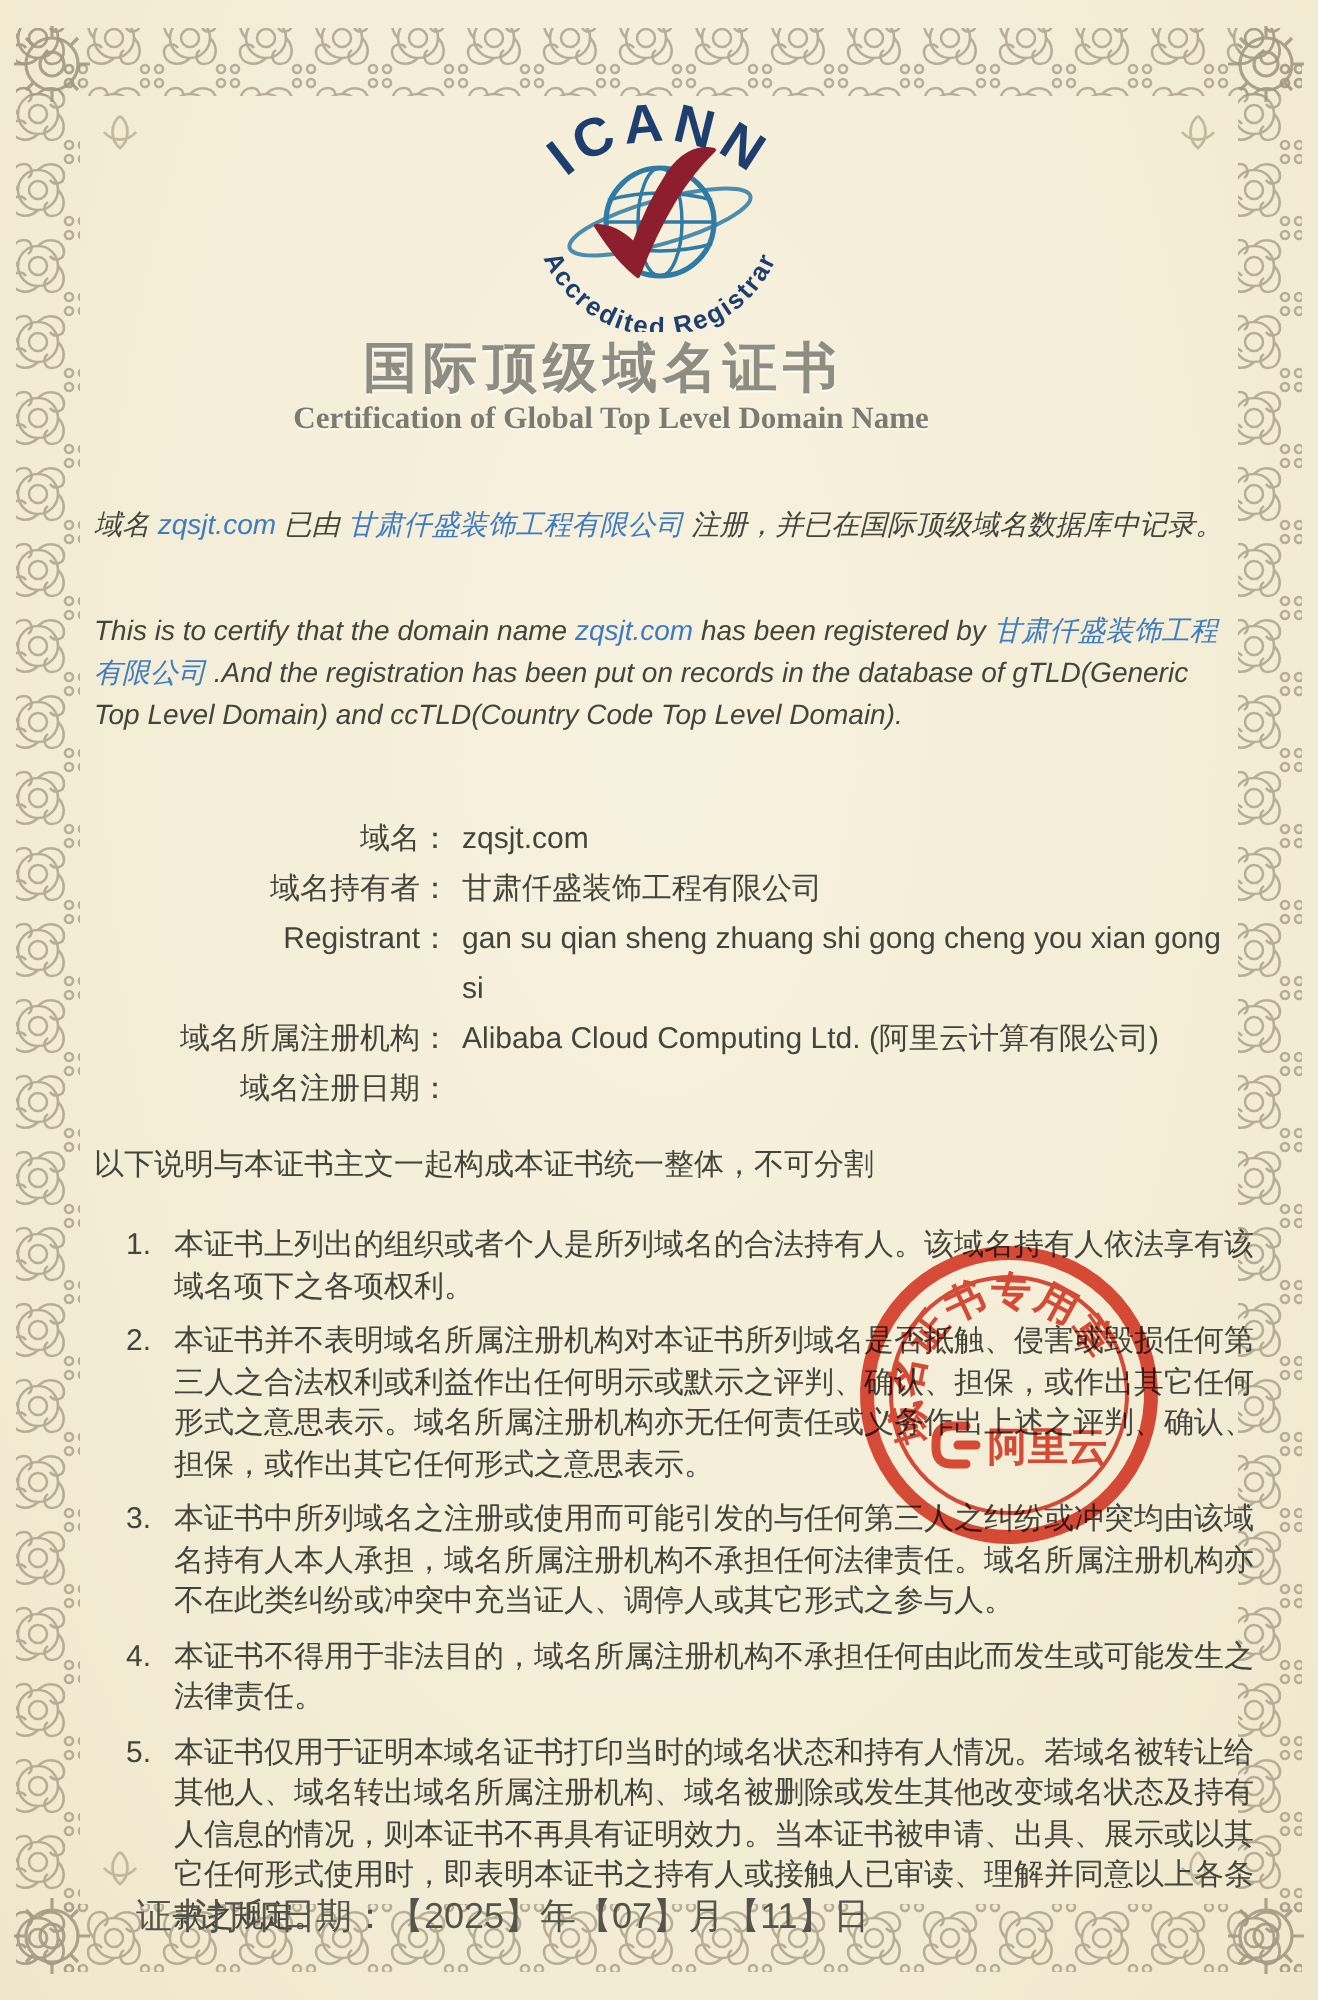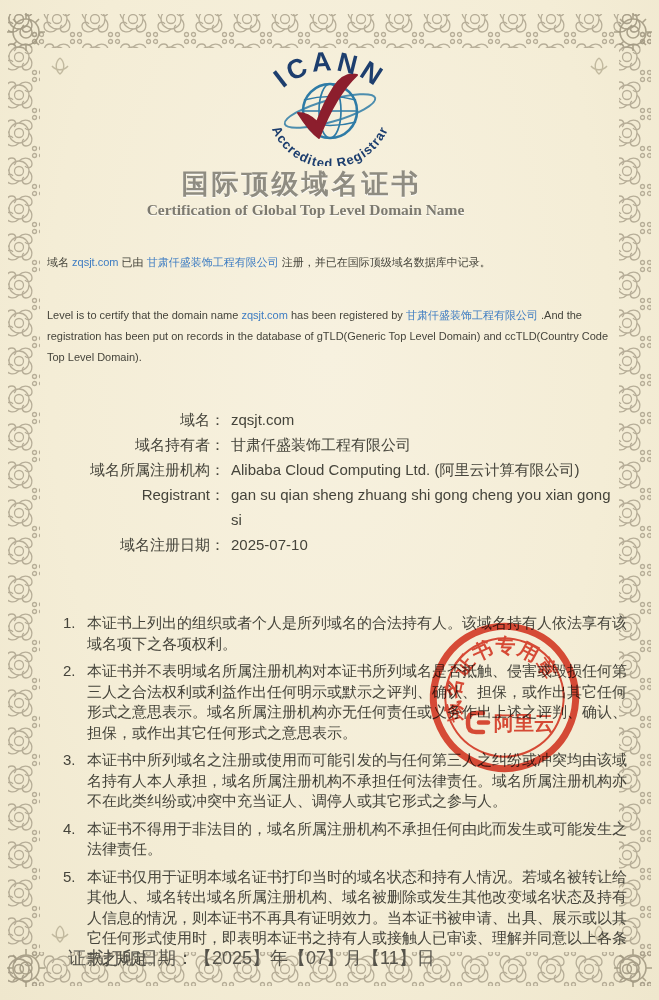--- a/index.html
+++ b/index.html
@@ -18,21 +18,21 @@
     position:absolute;left:0;top:166px;width:603px;text-align:center;
     font-size:27px;font-weight:bold;letter-spacing:3px;color:#8f8c81;
     text-shadow:0 1px 1px rgba(255,255,255,.95);
   }
   .title-en{
     position:absolute;left:0;top:201px;width:611px;text-align:center;
     font-family:"Liberation Serif","DejaVu Serif",serif;
     font-size:15.5px;font-weight:bold;color:#7d7a6f;
     text-shadow:0 1px 0 rgba(255,255,255,.8);
   }
-  .para{position:absolute;left:47px;width:567px;font-size:11px;line-height:21px;color:#45443b;}
+  .para{position:absolute;left:47px;width:567px;font-size:14px;line-height:21px;color:#45443b;font-style:italic;}
   .para-cn{top:252px;}
   .para-en{top:305px;}
   .blue{color:#3d7cc2;}
   .details{position:absolute;left:47px;top:407px;width:567px;font-size:15px;color:#45443b;}
   .detail-row{display:flex;line-height:25px;}
   .detail-label{width:178px;text-align:right;flex:0 0 178px;white-space:nowrap;}
   .detail-value{flex:1;padding-left:6px;}
   .statement{position:absolute;left:47px;top:573px;width:567px;font-size:15px;color:#45443b;}
   .terms{
     position:absolute;left:47px;top:597px;width:572px;
@@ -137,45 +137,45 @@
     <text font-family="Liberation Sans, sans-serif" font-size="13" font-weight="bold" letter-spacing="1" fill="#1d3e6e">
       <textPath href="#arcBottom" startOffset="50%" text-anchor="middle">Accredited Registrar</textPath>
     </text>
   </svg>
 
   <div class="title-cn">国际顶级域名证书</div>
   <div class="title-en">Certification of Global Top Level Domain Name</div>
 
   <div class="para para-cn"><span>域名 </span><span class="blue">zqsjt.com</span><span> 已由 </span><span class="blue">甘肃仟盛装饰工程有限公司</span><span> 注册，并已在国际顶级域名数据库中记录。</span></div>
 
-  <div class="para para-en"><span>Level is to certify that the domain name </span><span class="blue">zqsjt.com</span><span> has been registered by </span><span class="blue">甘肃仟盛装饰工程有限公司</span><span> .And the registration has been put on records in the database of gTLD(Generic Top Level Domain) and ccTLD(Country Code Top Level Domain).</span></div>
+  <div class="para para-en"><span>This is to certify that the domain name </span><span class="blue">zqsjt.com</span><span> has been registered by </span><span class="blue">甘肃仟盛装饰工程有限公司</span><span> .And the registration has been put on records in the database of gTLD(Generic Top Level Domain) and ccTLD(Country Code Top Level Domain).</span></div>
 
   <div class="details">
     <div class="detail-row">
       <span class="detail-label">域名：</span>
       <span class="detail-value">zqsjt.com</span>
     </div>
     <div class="detail-row">
       <span class="detail-label">域名持有者：</span>
       <span class="detail-value">甘肃仟盛装饰工程有限公司</span>
     </div>
     <div class="detail-row">
+      <span class="detail-label">Registrant：</span>
+      <span class="detail-value">gan su qian sheng zhuang shi gong cheng you xian gong si</span>
+    </div>
+    <div class="detail-row">
       <span class="detail-label">域名所属注册机构：</span>
       <span class="detail-value">Alibaba Cloud Computing Ltd. (阿里云计算有限公司)</span>
     </div>
     <div class="detail-row">
-      <span class="detail-label">Registrant：</span>
-      <span class="detail-value">gan su qian sheng zhuang shi gong cheng you xian gong si</span>
-    </div>
-    <div class="detail-row">
       <span class="detail-label">域名注册日期：</span>
-      <span class="detail-value">2025-07-10</span>
     </div>
   </div>
 
+  <div class="statement">以下说明与本证书主文一起构成本证书统一整体，不可分割</div>
   <ol class="terms">
     <li>本证书上列出的组织或者个人是所列域名的合法持有人。该域名持有人依法享有该域名项下之各项权利。</li>
     <li>本证书并不表明域名所属注册机构对本证书所列域名是否抵触、侵害或毁损任何第三人之合法权利或利益作出任何明示或默示之评判、确认、担保，或作出其它任何形式之意思表示。域名所属注册机构亦无任何责任或义务作出上述之评判、确认、担保，或作出其它任何形式之意思表示。</li>
     <li>本证书中所列域名之注册或使用而可能引发的与任何第三人之纠纷或冲突均由该域名持有人本人承担，域名所属注册机构不承担任何法律责任。域名所属注册机构亦不在此类纠纷或冲突中充当证人、调停人或其它形式之参与人。</li>
     <li>本证书不得用于非法目的，域名所属注册机构不承担任何由此而发生或可能发生之法律责任。</li>
     <li>本证书仅用于证明本域名证书打印当时的域名状态和持有人情况。若域名被转让给其他人、域名转出域名所属注册机构、域名被删除或发生其他改变域名状态及持有人信息的情况，则本证书不再具有证明效力。当本证书被申请、出具、展示或以其它任何形式使用时，即表明本证书之持有人或接触人已审读、理解并同意以上各条款之规定。</li>
   </ol>
 
   <div class="print-date">证书打印日期：【2025】年【07】月【11】日</div>
 

